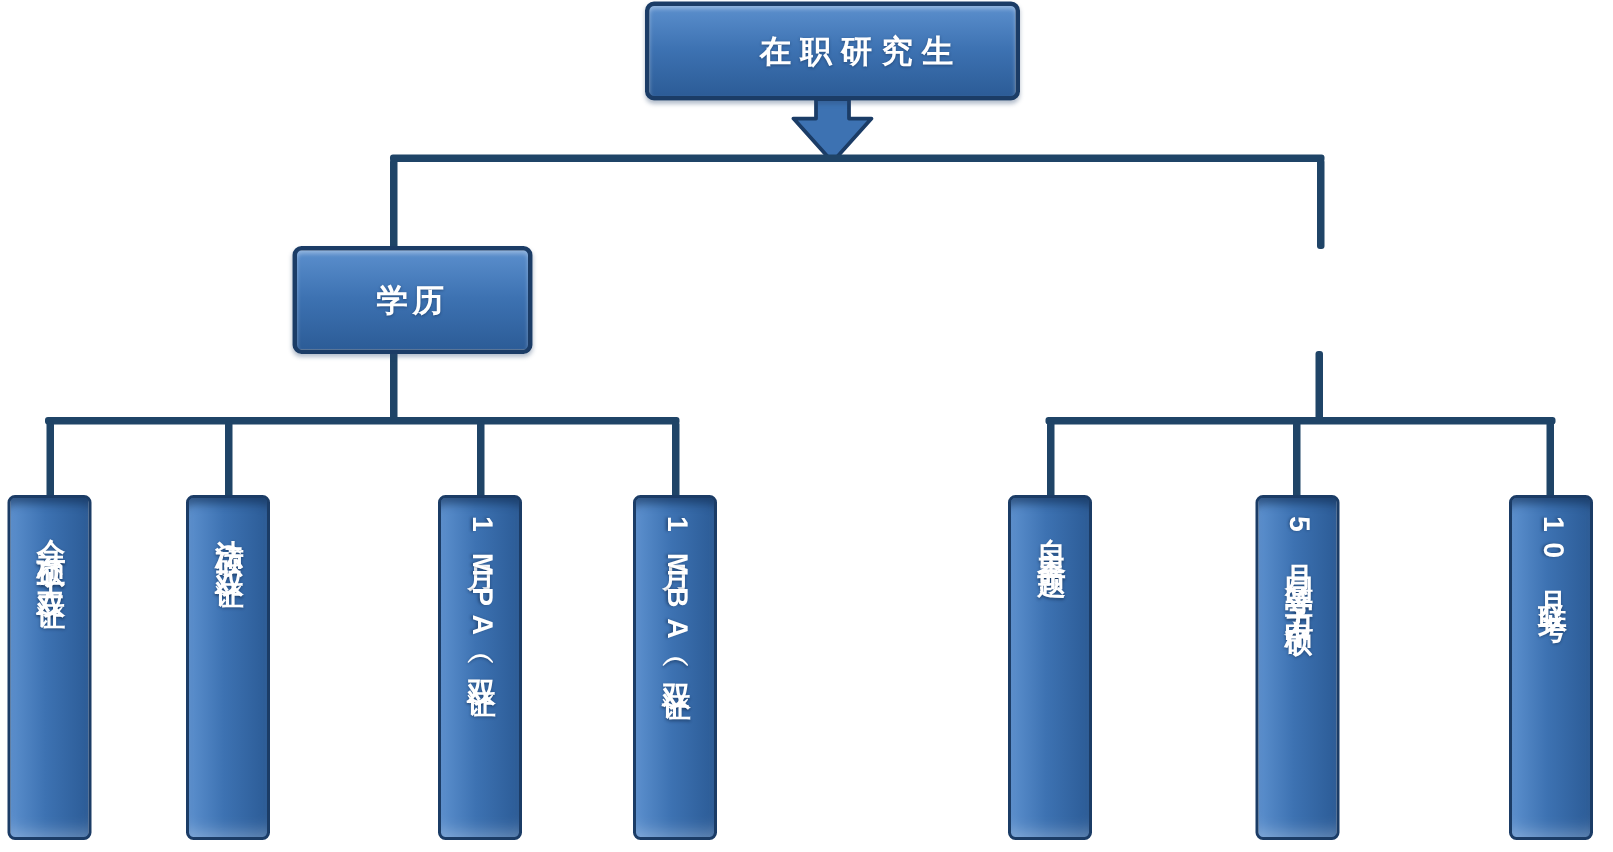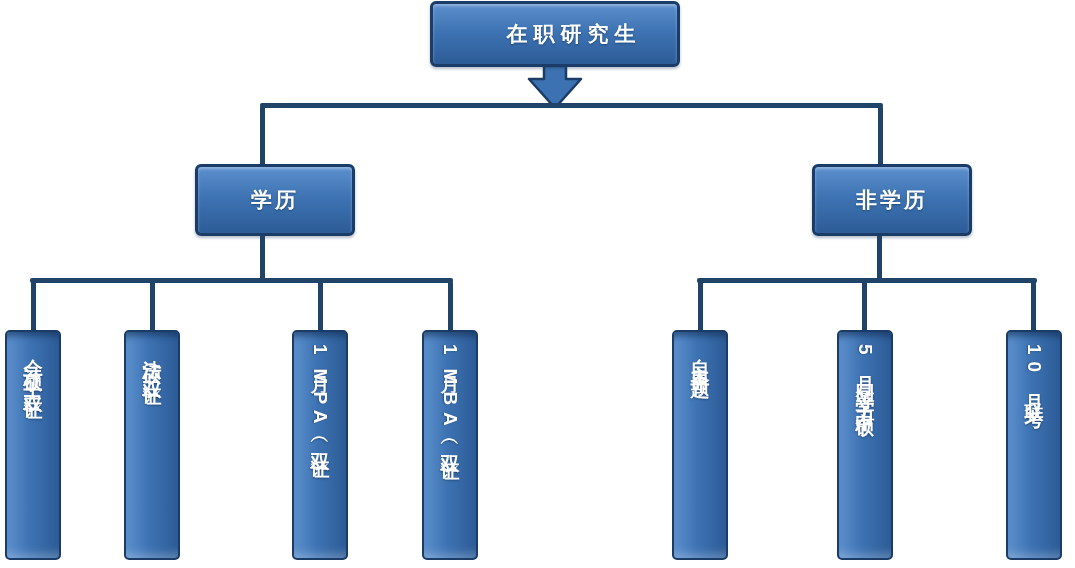--- a/index.html
+++ b/index.html
@@ -110,23 +110,20 @@
   <div class="line" style="left:1031px; top:281px; width:5px; height:52px;"></div>
 
   <div class="node root">
     <span>在职研究生</span>
   </div>
 
   <div class="node branch left">
     <span>学历</span>
   </div>
 
-  <div class="node branch right">
-    <span>非学历</span>
-  </div>
 
   <div class="leaf" style="left:5px;">
     <span class="vtext">会计硕士（双证）</span>
   </div>
   <div class="leaf" style="left:124px;">
     <span class="vtext">法硕（双证）</span>
   </div>
   <div class="leaf" style="left:292px;">
     <span class="vtext">1月MPA（双证）</span>
   </div>

